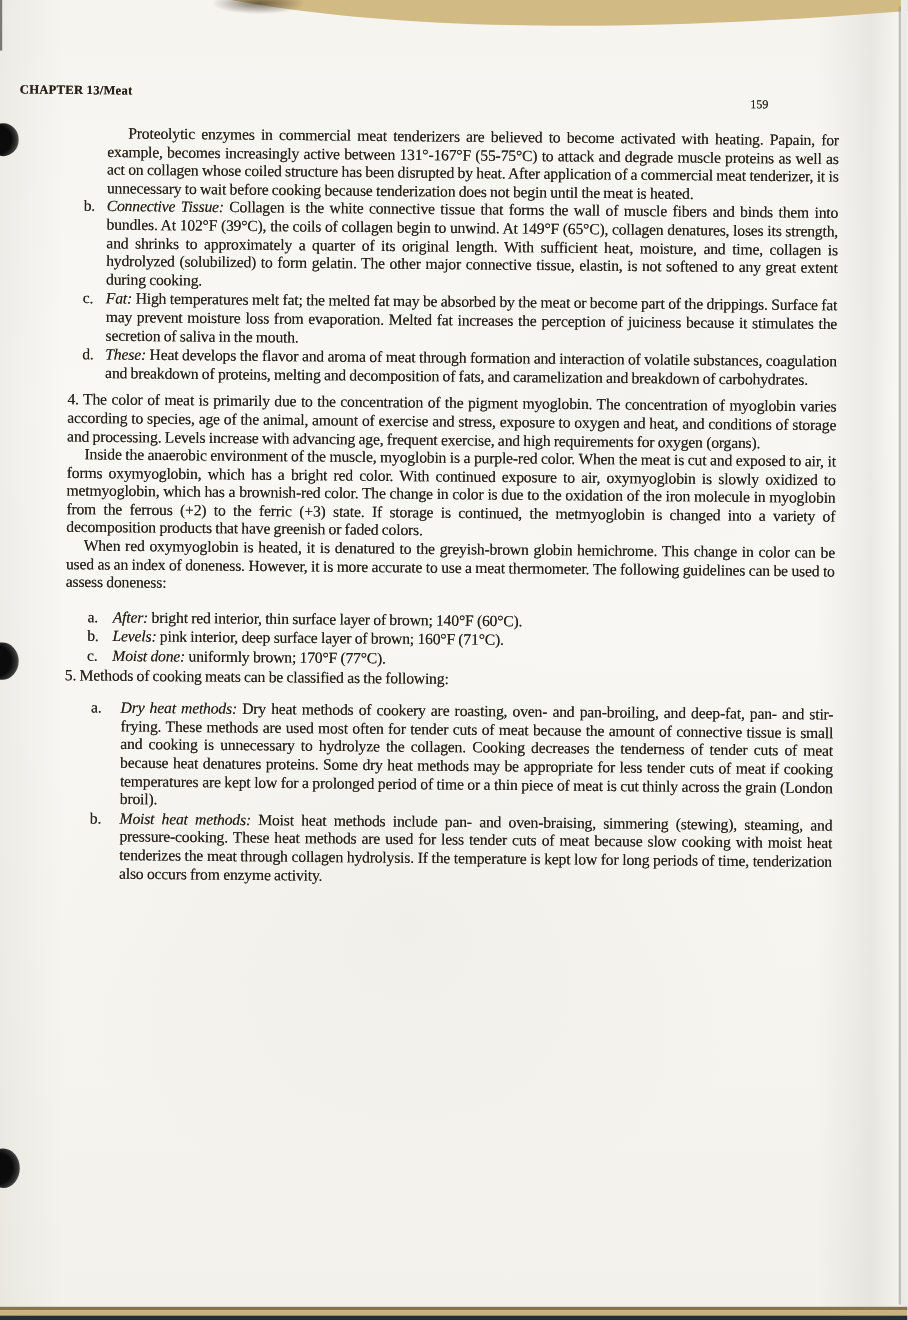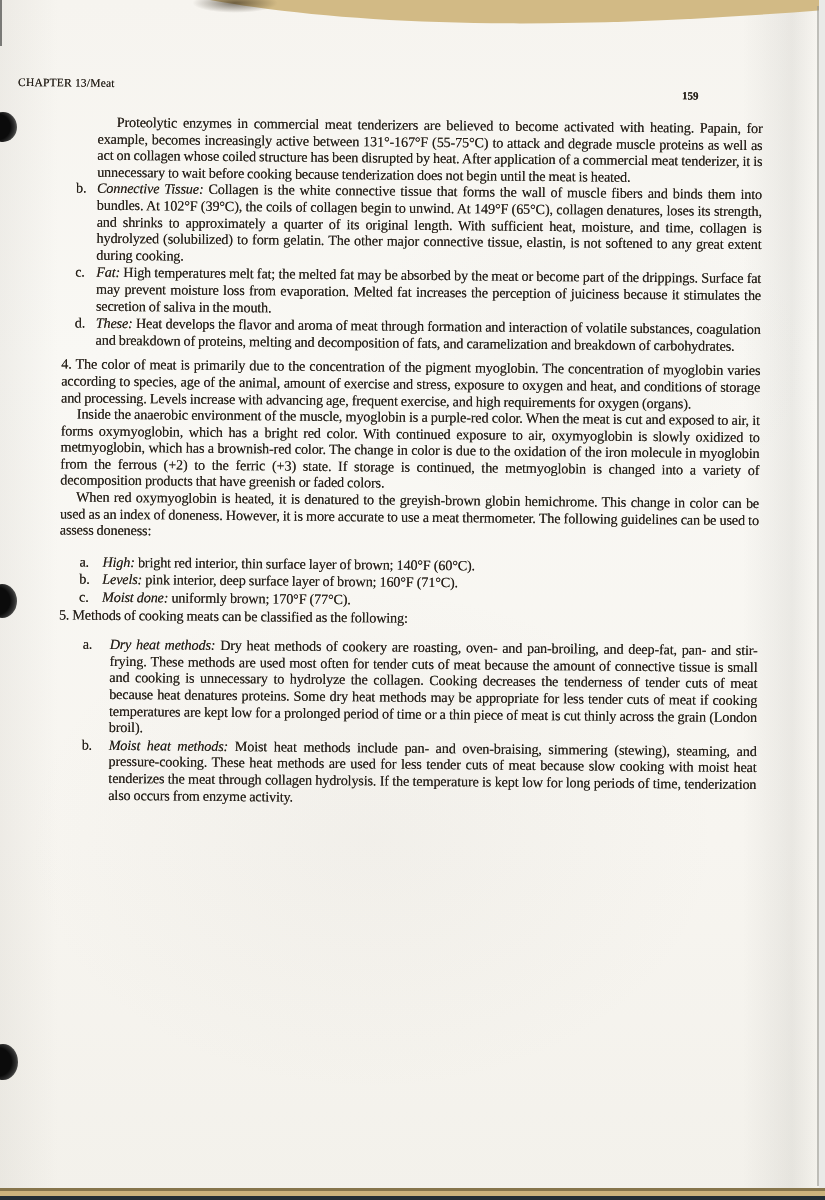--- a/index.html
+++ b/index.html
@@ -38,26 +38,26 @@
   .punch.p3{left:-12px;top:1044px;width:30px;height:36px;}
 
   .page-inner{
     position:absolute;inset:0;
     transform:rotate(.55deg);
     transform-origin:20px 90px;
     color:#262019;
   }
   .chapter{
     position:absolute;left:18px;top:76px;
-    font-size:11.5px;font-weight:400;letter-spacing:.2px;
+    font-size:11.5px;font-weight:700;letter-spacing:.2px;
     text-shadow:0 0 .6px rgba(38,32,25,.8);
   }
   .pagenum{
     position:absolute;left:682px;top:83px;
-    font-size:11px;font-weight:700;
+    font-size:11px;font-weight:400;
     text-shadow:0 0 .6px rgba(38,32,25,.8);
   }
   .body{
     position:absolute;left:64px;right:62px;top:113px;
     font-size:14.2px;line-height:16.6px;
     letter-spacing:-.15px;word-spacing:-.3px;
     text-shadow:0 0 .55px rgba(38,32,25,.75);
   }
   .body p{margin:0;text-align:justify;}
   .intro{margin-left:34px !important;text-indent:19px;}
@@ -117,21 +117,21 @@
 
       <div class="item4">
         <p><span>4.</span> <span>The color of meat is primarily due to the concentration of the pigment myoglobin. The concentration of myoglobin varies according to species, age of the animal, amount of exercise and stress, exposure to oxygen and heat, and conditions of storage and processing. Levels increase with advancing age, frequent exercise, and high requirements for oxygen (organs).</span></p>
         <p style="text-indent:16px;">Inside the anaerobic environment of the muscle, myoglobin is a purple-red color. When the meat is cut and exposed to air, it forms oxymyoglobin, which has a bright red color. With continued exposure to air, oxymyoglobin is slowly oxidized to metmyoglobin, which has a brownish-red color. The change in color is due to the oxidation of the iron molecule in myoglobin from the ferrous (+2) to the ferric (+3) state. If storage is continued, the metmyoglobin is changed into a variety of decomposition products that have greenish or faded colors.</p>
         <p style="text-indent:16px;">When red oxymyoglobin is heated, it is denatured to the greyish-brown globin hemichrome. This change in color can be used as an index of doneness. However, it is more accurate to use a meat thermometer. The following guidelines can be used to assess doneness:</p>
       </div>
 
       <div class="doneness">
         <div class="li d">
           <span class="lab">a.</span>
-          <p class="tx"><i>High:</i> <span>bright red interior, thin surface layer of brown; 140°F (60°C).</span></p>
+          <p class="tx"><i>After:</i> <span>bright red interior, thin surface layer of brown; 140°F (60°C).</span></p>
         </div>
         <div class="li d">
           <span class="lab">b.</span>
           <p class="tx"><i>Levels:</i> <span>pink interior, deep surface layer of brown; 160°F (71°C).</span></p>
         </div>
         <div class="li d">
           <span class="lab">c.</span>
           <p class="tx"><i>Moist done:</i> <span>uniformly brown; 170°F (77°C).</span></p>
         </div>
       </div>

